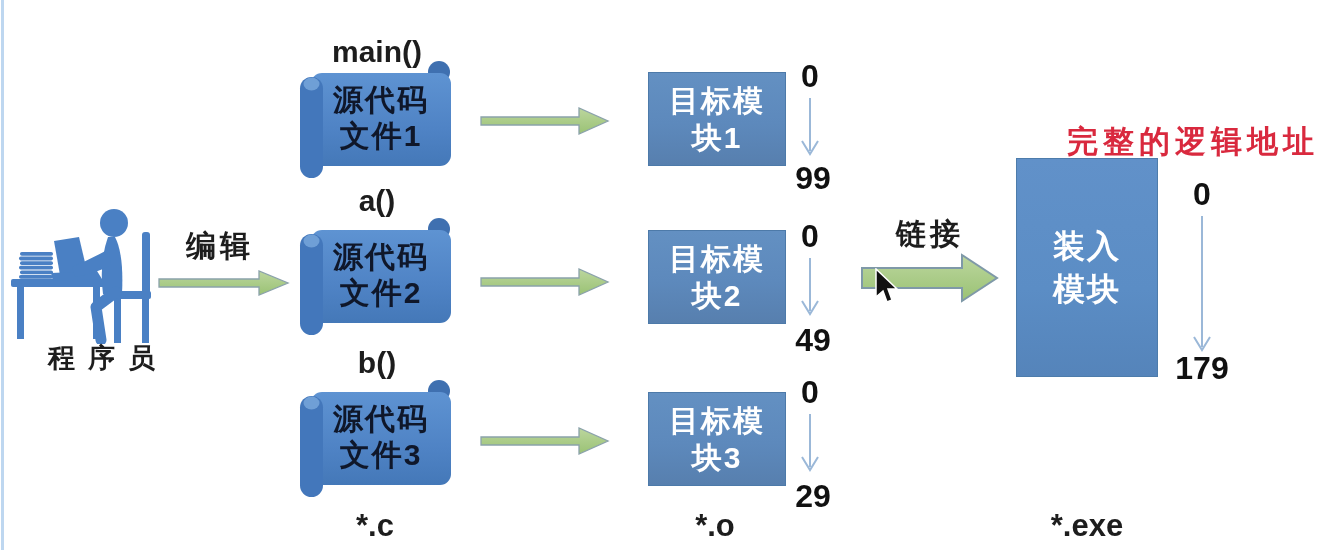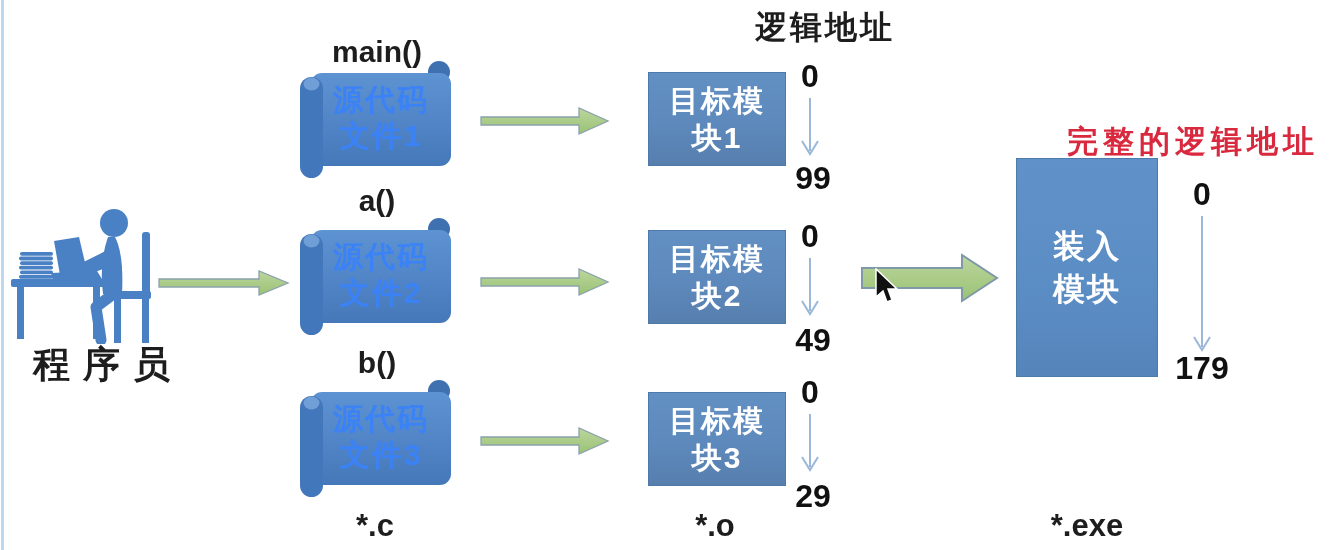--- a/index.html
+++ b/index.html
@@ -15,21 +15,21 @@
   .func-lbl{font-size:30px; width:158px; left:298px; line-height:40px;}
   .ext-lbl{font-size:31px; line-height:36px;}
   .addr{position:absolute; font-weight:bold; font-size:32px; width:60px; text-align:center; line-height:40px; color:#111;}
   .addr-wide{width:80px;}
   .hdr{font-size:32px; letter-spacing:3px;}
   .hdr-red{font-size:31px; letter-spacing:5px; color:#d9293e;}
 
   .scroll{position:absolute; left:298px; width:158px; height:125px;}
   .scroll .txt{
     position:absolute; left:14px; top:24px; width:138px;
-    text-align:center; color:#3b82f6; font-weight:bold;
+    text-align:center; color:#0f172a; font-weight:bold;
     font-size:30px; line-height:36px; letter-spacing:2px;
   }
   .module{
     position:absolute; left:648px; width:138px; height:94px;
     background:linear-gradient(180deg,#6390c2 0%,#5d89bc 55%,#577fae 100%);
     border:1px solid #4d7aa9; box-sizing:border-box;
     display:flex; align-items:center; justify-content:center;
   }
   .module .txt,.loadbox .txt{
     text-align:center; color:#ffffff; font-weight:bold;
@@ -71,22 +71,23 @@
       <rect x="104" y="97" width="43" height="8" rx="2"></rect>
       <rect x="110" y="105" width="7" height="44"></rect>
       <rect x="138" y="105" width="7" height="44"></rect>
 
       <circle cx="110" cy="29" r="14"></circle>
       <path d="M104,43 Q95,68 99,100 L118,100 Q120,60 111,43 Z"></path>
       <path d="M105,55 Q85,66 68,73 L71,83 Q93,79 107,71 Z"></path>
       <path d="M112,98 L92,113 L97,146" fill="none" stroke="#4a80c4" stroke-width="11" stroke-linejoin="round" stroke-linecap="round"></path>
     </g>
   </svg>
-  <div class="lbl" style="left:18px; top:340px; width:180px; font-size:37px; letter-spacing:13px;">程序员</div>
-
+  <div class="lbl" style="left:18px; top:340px; width:180px; font-size:27px; letter-spacing:13px;">程序员</div>
+
+  <div class="lbl stage-lbl" style="left:175px; top:226px; width:90px;">编辑</div>
   <svg class="abs" style="left:158px; top:268px;" width="132" height="30" viewBox="0 0 132 30">
     <polygon points="1,11 101,11 101,3 130,15 101,27 101,19 1,19" fill="url(#ggrad)" stroke="#8ba2ab" stroke-width="1.3"></polygon>
   </svg>
 
   <svg width="0" height="0" style="position:absolute">
     <defs>
       <linearGradient id="ggrad" x1="0" y1="0" x2="0" y2="1">
         <stop offset="0" stop-color="#bcd69e"></stop>
           <stop offset="1" stop-color="#9ac274"></stop>
       </linearGradient>
@@ -144,21 +145,20 @@
   <svg class="abs" style="left:480px; top:105px;" width="130" height="32" viewBox="0 0 130 32">
     <polygon points="1,12 99,12 99,3 128,16 99,29 99,20 1,20" fill="url(#ggrad)" stroke="#8ba2ab" stroke-width="1.3"></polygon>
   </svg>
   <svg class="abs" style="left:480px; top:266px;" width="130" height="32" viewBox="0 0 130 32">
     <polygon points="1,12 99,12 99,3 128,16 99,29 99,20 1,20" fill="url(#ggrad)" stroke="#8ba2ab" stroke-width="1.3"></polygon>
   </svg>
   <svg class="abs" style="left:480px; top:425px;" width="130" height="32" viewBox="0 0 130 32">
     <polygon points="1,12 99,12 99,3 128,16 99,29 99,20 1,20" fill="url(#ggrad)" stroke="#8ba2ab" stroke-width="1.3"></polygon>
   </svg>
 
-  <div class="lbl hdr" style="left:745px; top:6px; width:160px;">逻辑地址</div>
 
   <div class="module" style="top:72px;">
     <div class="txt">
       <span>目标模</span><br>
       <span>块1</span>
     </div>
   </div>
   <div class="module" style="top:230px;">
     <div class="txt">
       <span>目标模</span><br>
@@ -186,20 +186,21 @@
   </svg>
   <div class="addr" style="left:783px; top:320px;">49</div>
 
   <div class="addr" style="left:780px; top:372px;">0</div>
   <svg class="abs" style="left:798px; top:414px;" width="24" height="58" viewBox="0 0 24 58">
     <line x1="12" y1="0" x2="12" y2="53" stroke="#9bb8d8" stroke-width="2"></line>
     <path d="M4,43 L12,56 L20,43" fill="none" stroke="#9bb8d8" stroke-width="2"></path>
   </svg>
   <div class="addr" style="left:783px; top:476px;">29</div>
 
+  <div class="lbl stage-lbl" style="left:885px; top:214px; width:90px;">链接</div>
   <svg class="abs" style="left:860px; top:250px;" width="140" height="56" viewBox="0 0 140 56">
     <polygon points="2,18 102,18 102,5 137,28 102,51 102,38 2,38" fill="url(#ggrad)" stroke="#7f99a8" stroke-width="2"></polygon>
   </svg>
   <svg class="abs" style="left:874px; top:268px;" width="26" height="38" viewBox="0 0 26 38">
     <path d="M2,1 L2,29 L9,23 L13,34 L18,32 L14,21 L23,21 Z" fill="#111111" stroke="#ffffff" stroke-width="1.5"></path>
   </svg>
 
   <div class="lbl hdr-red" style="left:1058px; top:121px; width:270px;">完整的逻辑地址</div>
 
   <div class="loadbox">

